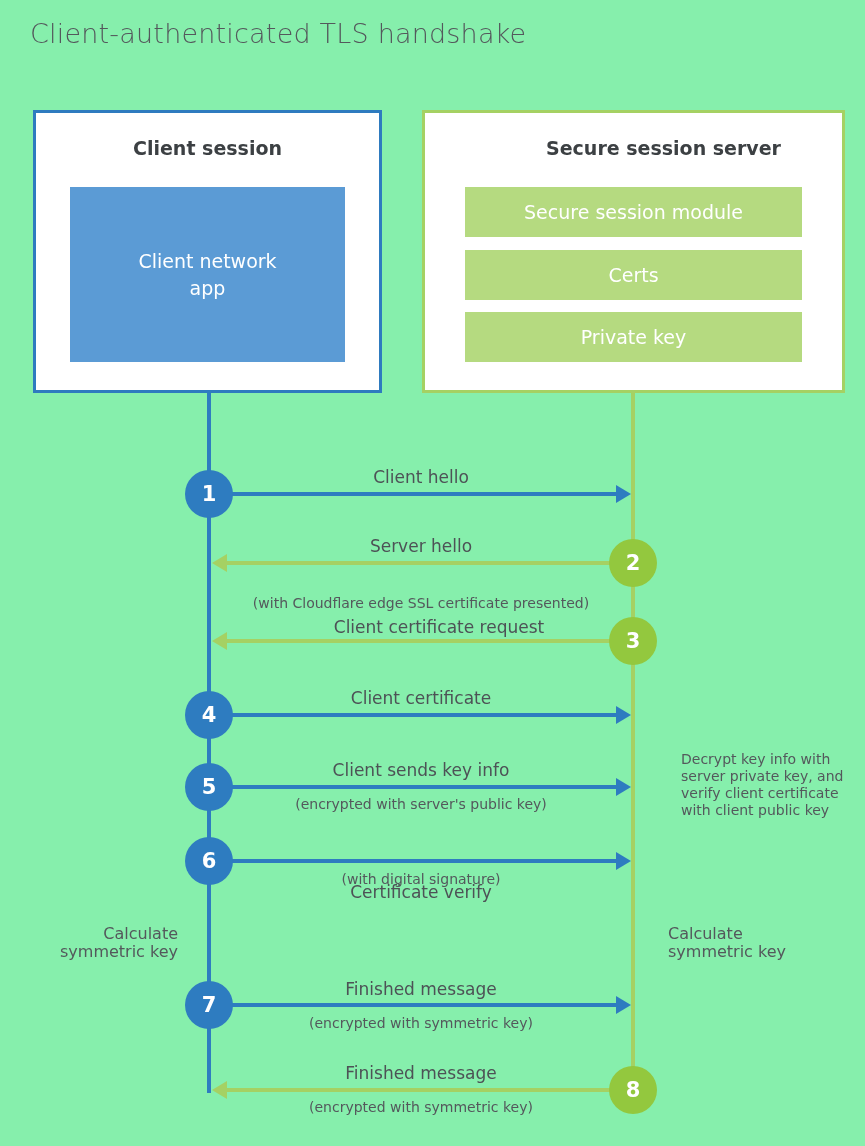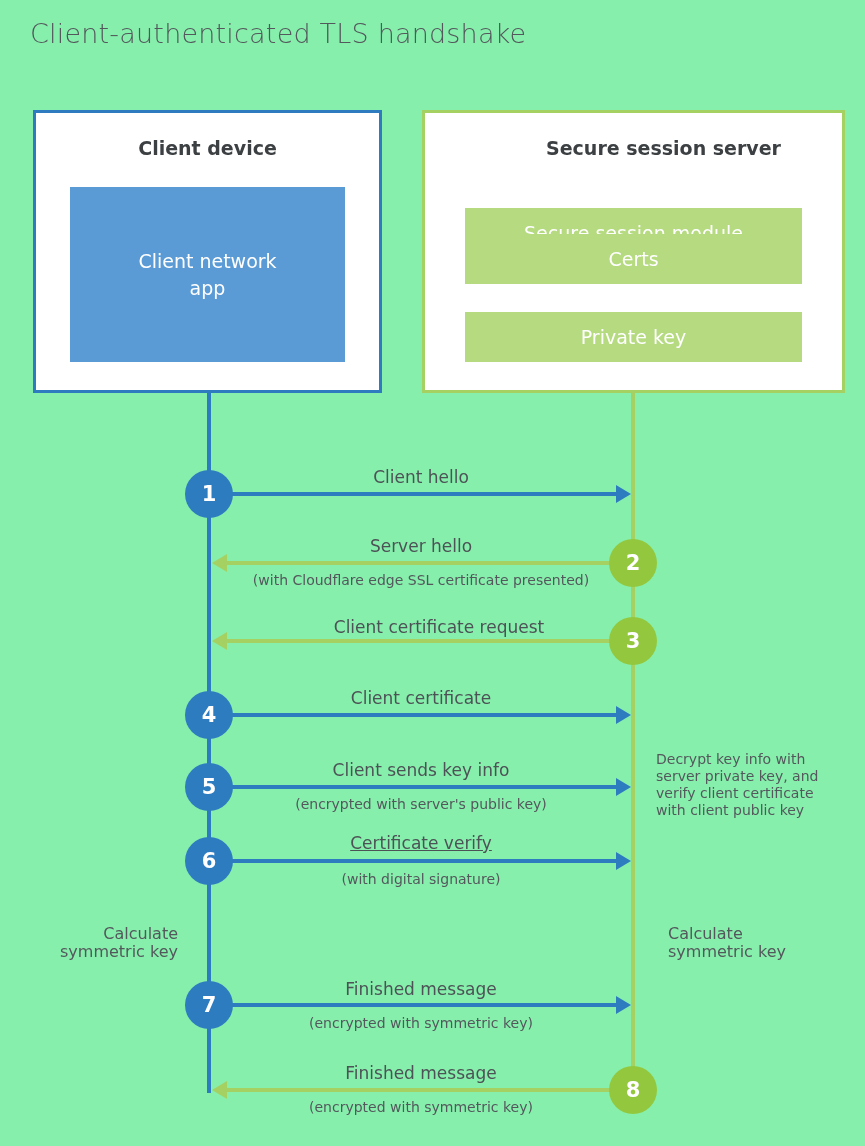--- a/index.html
+++ b/index.html
@@ -15,21 +15,21 @@
   .client-heading { left:33px; width:349px; }
   .server-heading { left:422px; width:423px;margin-left:30px; }
 
   .client-app { position:absolute; left:70px; top:187px; width:275px; height:175px; background:#5b9bd5;
                 display:flex; align-items:center; justify-content:center; text-align:center;
                 color:#ffffff; font-size:19px; line-height:27px; white-space:pre-line; }
 
   .module-bar { position:absolute; left:465px; width:337px; height:50px; background:#b5da80;
                 display:flex; align-items:center; justify-content:center;
                 color:#ffffff; font-size:19px; }
-  .bar-1 { top:187px;margin-top:21px; } .bar-2 { top:234px; } .bar-3 { top:312px; }
+  .bar-1 { top:187px; } .bar-2 { top:250px; } .bar-3 { top:312px; }
 
   .lifeline { position:absolute; top:391px; width:4px; height:702px; }
   .lifeline.blue { left:207px; background:#2e7cc0; }
   .lifeline.green { left:631px; background:#a5d163; }
 
   .step-circle { position:absolute; width:48px; height:48px; border-radius:50%;
                  display:flex; align-items:center; justify-content:center;
                  color:#ffffff; font-size:21px; font-weight:bold; }
   .step-circle.blue { left:185px; background:#2e7cc0; }
   .step-circle.green { left:609px; background:#93c83e; }
@@ -42,71 +42,71 @@
   .arrow.green { left:227px; width:404px; background:#a5d163; }
   .arrow.green::after { content:""; position:absolute; left:-15px; top:-7px;
                         border-top:9px solid transparent; border-bottom:9px solid transparent;
                         border-right:15px solid #a5d163; }
 
   .msg-label { position:absolute; left:211px; width:420px; text-align:center;
                font-size:17px; color:#4d5256; }
   .msg-sub { position:absolute; left:211px; width:420px; text-align:center;
              font-size:14px; color:#54585c; }
 
-  .side-note { position:absolute; left:656px; top:751px; width:180px;
+  .side-note { position:absolute; left:681px; top:751px; width:180px;
                font-size:14px; line-height:17px; color:#54585c; white-space:pre-line; }
   .calc-note { position:absolute; top:925px; font-size:16px; line-height:18px;
                color:#54585c; white-space:pre-line; }
   .calc-left { left:58px; width:120px; text-align:right; }
   .calc-right { left:668px; width:130px; text-align:left; }
 </style>
 </head>
 <body>
 
 <div class="canvas">
 
   <div class="title">Client-authenticated TLS handshake</div>
 
   <div class="outer-box client-outer"></div>
-  <div class="box-heading client-heading">Client device</div>
+  <div class="box-heading client-heading">Client session</div>
   <div class="client-app">Client network
 app</div>
 
   <div class="outer-box server-outer"></div>
   <div class="box-heading server-heading">Secure session server</div>
   <div class="module-bar bar-1">Secure session module</div>
   <div class="module-bar bar-2">Certs</div>
   <div class="module-bar bar-3">Private key</div>
 
   <div class="lifeline blue"></div>
   <div class="lifeline green"></div>
 
   <div class="msg-label" style="top:467px;">Client hello</div>
   <div class="arrow blue" style="top:492px;"></div>
   <div class="step-circle blue" style="top:470px;">1</div>
 
   <div class="msg-label" style="top:536px;">Server hello</div>
   <div class="arrow green" style="top:561px;"></div>
-  <div class="msg-sub" style="top:572px;text-align:center;">(with Cloudflare edge SSL certificate presented)</div>
+  <div class="msg-sub" style="top:595px;text-align:center;">(with Cloudflare edge SSL certificate presented)</div>
   <div class="step-circle green" style="top:539px;">2</div>
 
   <div class="msg-label" style="top:617px;padding-left:36px;">Client certificate request</div>
   <div class="arrow green" style="top:639px;"></div>
   <div class="step-circle green" style="top:617px;">3</div>
 
   <div class="msg-label" style="top:688px;">Client certificate</div>
   <div class="arrow blue" style="top:713px;"></div>
   <div class="step-circle blue" style="top:691px;">4</div>
 
   <div class="msg-label" style="top:760px;">Client sends key info</div>
   <div class="arrow blue" style="top:785px;"></div>
   <div class="msg-sub" style="top:796px;">(encrypted with server's public key)</div>
   <div class="step-circle blue" style="top:763px;">5</div>
 
-  <div class="msg-label" style="top:833px;text-decoration:underline;">Certificate verify</div>
+  <div class="msg-label" style="top:882px;">Certificate verify</div>
   <div class="arrow blue" style="top:859px;"></div>
   <div class="msg-sub" style="top:871px;">(with digital signature)</div>
   <div class="step-circle blue" style="top:837px;">6</div>
 
   <div class="side-note">Decrypt key info with
 server private key, and
 verify client certificate
 with client public key</div>
   <div class="calc-note calc-left">Calculate
 symmetric key</div>

